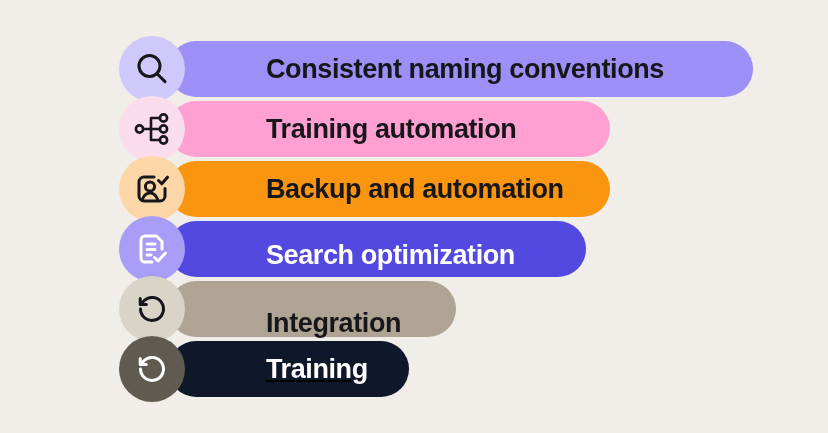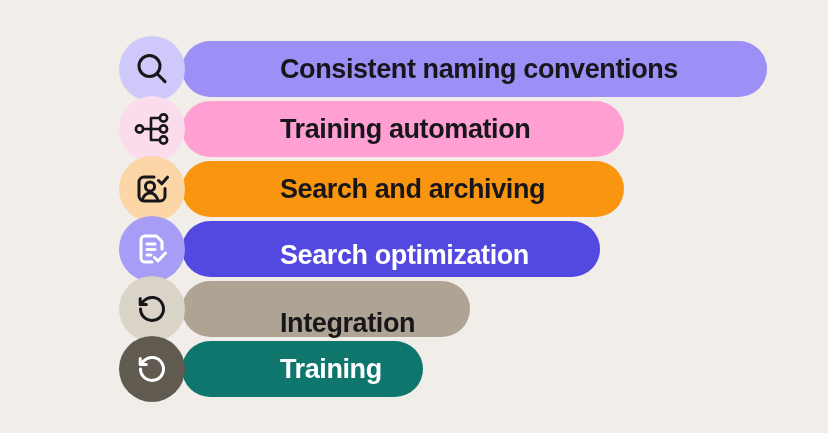--- a/index.html
+++ b/index.html
@@ -27,21 +27,21 @@
   }
   .row-1 { top: 36px; }
   .row-2 { top: 96px; }
   .row-3 { top: 156px; }
   .row-4 { top: 216px; }
   .row-5 { top: 276px; }
   .row-6 { top: 336px; }
 
   .pill {
     position: absolute;
-    left: 63px;
+    left: 49px;
     top: 5px;
     height: 56px;
     border-radius: 28px;
     display: flex;
     align-items: center;
     box-sizing: border-box;
     padding-left: 98px;
     padding-right: 26px;
     z-index: 1;
   }
@@ -96,21 +96,21 @@
             <circle cx="31.5" cy="9" r="3.6" stroke="#17161A" stroke-width="2.6"></circle>
             <circle cx="31.5" cy="20" r="3.6" stroke="#17161A" stroke-width="2.6"></circle>
             <circle cx="31.5" cy="31" r="3.6" stroke="#17161A" stroke-width="2.6"></circle>
             <path d="M11.2 20 H19 M19 9 V31 M19 9 H27.8 M19 20 H27.8 M19 31 H27.8" stroke="#17161A" stroke-width="2.6" stroke-linecap="round" stroke-linejoin="round"></path>
           </svg>
         </span>
       </div>
     </div>
     <div class="row row-3">
       <div class="pill" style="background: rgb(250, 149, 16); width: 442px;">
-        <span class="pill-label" style="color: rgb(23, 22, 26);">Search and archiving</span>
+        <span class="pill-label" style="color: rgb(23, 22, 26);">Backup and automation</span>
       </div>
       <div class="icon-circle" style="background: rgb(252, 214, 166);">
         <span>
           <svg width="40" height="40" viewBox="0 0 40 40" fill="none">
             <path d="M33 19.5 V27 a5 5 0 0 1 -5 5 H12 a5 5 0 0 1 -5 -5 V13 a5 5 0 0 1 5 -5 H22" stroke="#17161A" stroke-width="3" stroke-linecap="round" stroke-linejoin="round"></path>
             <circle cx="18" cy="17.5" r="4.6" stroke="#17161A" stroke-width="3"></circle>
             <path d="M10.5 30 c1.8 -4.2 5.2 -6 7.5 -6 c2.3 0 5.7 1.8 7.5 6" stroke="#17161A" stroke-width="3" stroke-linecap="round" stroke-linejoin="round"></path>
             <path d="M26.5 11.5 L29.8 14.8 L35.5 8.2" stroke="#17161A" stroke-width="3" stroke-linecap="round" stroke-linejoin="round"></path>
           </svg>
         </span>
@@ -137,21 +137,21 @@
       <div class="icon-circle" style="background: rgb(217, 212, 199);">
         <span>
           <svg width="40" height="40" viewBox="0 0 40 40" fill="none">
             <path d="M8.5 20 a11.5 11.5 0 1 0 3.4 -8.2 L8.5 15" stroke="#17161A" stroke-width="3" stroke-linecap="round" stroke-linejoin="round"></path>
             <path d="M8.2 9.5 V15.6 H14.3" stroke="#17161A" stroke-width="3" stroke-linecap="round" stroke-linejoin="round"></path>
           </svg>
         </span>
       </div>
     </div>
     <div class="row row-6">
-      <div class="pill" style="background: #0f766e; width: 241px;">
+      <div class="pill" style="background: #0f172a; width: 241px; text-decoration: underline;">
         <span class="pill-label" style="color: rgb(255, 255, 255);">Training</span>
       </div>
       <div class="icon-circle" style="background: rgb(97, 90, 80);">
         <span>
           <svg width="40" height="40" viewBox="0 0 40 40" fill="none">
             <path d="M8.5 20 a11.5 11.5 0 1 0 3.4 -8.2 L8.5 15" stroke="#FFFFFF" stroke-width="3" stroke-linecap="round" stroke-linejoin="round"></path>
             <path d="M8.2 9.5 V15.6 H14.3" stroke="#FFFFFF" stroke-width="3" stroke-linecap="round" stroke-linejoin="round"></path>
           </svg>
         </span>
       </div>

